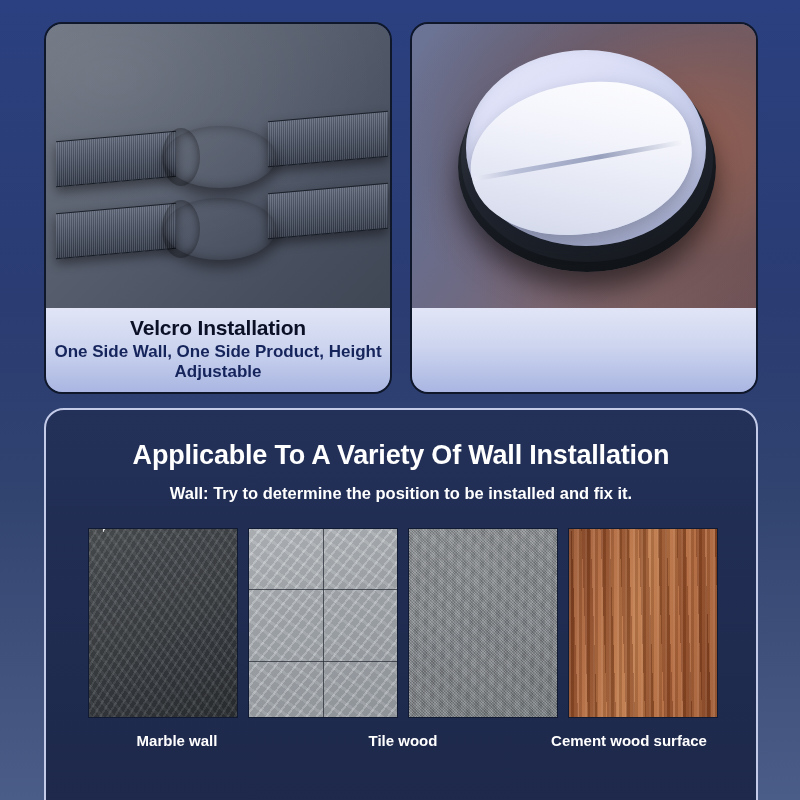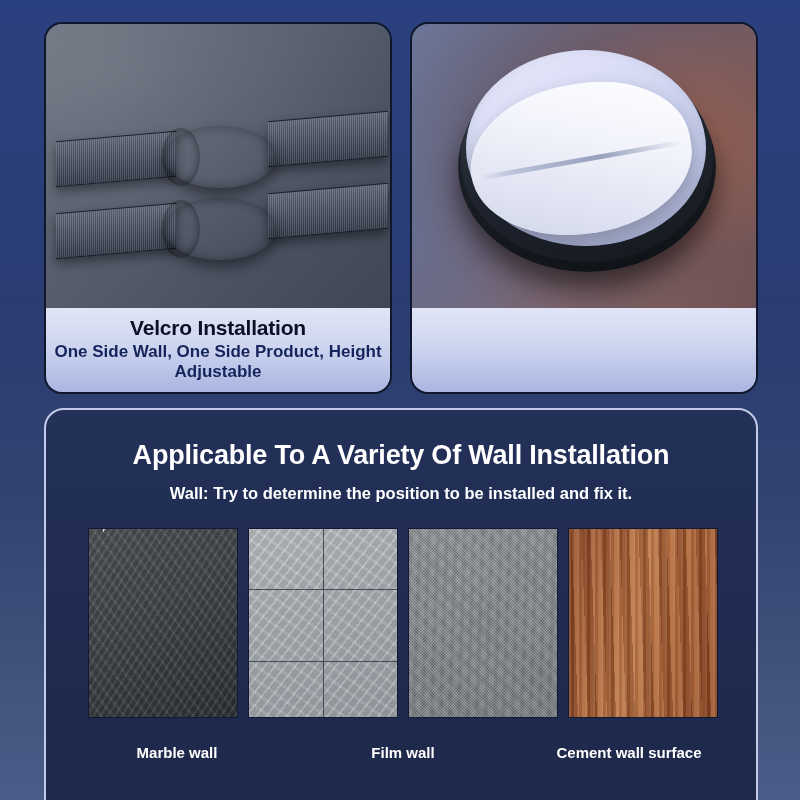--- a/index.html
+++ b/index.html
@@ -125,21 +125,21 @@
     color:#ffffff;font-size:16.5px;font-weight:bold;text-align:center;
     margin-top:13px;white-space:nowrap;
   }
   .swatch-row{
     position:absolute;left:0;top:118px;width:714px;height:200px;
     display:flex;justify-content:space-between;padding:0 42px;box-sizing:border-box;
   }
   .swatch{width:150px;height:190px;box-sizing:border-box;border:1px solid #101a33;}
   .label-row{
     position:absolute;left:0;top:322px;width:714px;
-    display:flex;padding:0 18px;box-sizing:border-box;margin-top:12px;
+    display:flex;padding:0 18px;box-sizing:border-box;
   }
   .wall-label{
     color:#ffffff;font-size:15px;font-weight:bold;text-align:center;
     line-height:1.16;flex:1 1 0;
   }
 
   
   .tex-marble{
     background:
       linear-gradient(118deg, rgba(255,255,255,.85) 0 1.5px, rgba(255,255,255,0) 2px) 14px 0/300px 300px no-repeat,
@@ -223,18 +223,18 @@
 
     <div class="swatch-row">
       <div class="swatch tex-marble"></div>
       <div class="swatch tex-tile"></div>
       <div class="swatch tex-cement"></div>
       <div class="swatch tex-wood"></div>
     </div>
 
     <div class="label-row">
       <div class="wall-label">Marble wall</div>
-      <div class="wall-label">Film wall</div>
-      <div class="wall-label">Cement wall surface</div>
+      <div class="wall-label">Tile wood</div>
+      <div class="wall-label">Cement wood surface</div>
     </div>
   </div>
 
 </div>
 
 </body></html>

